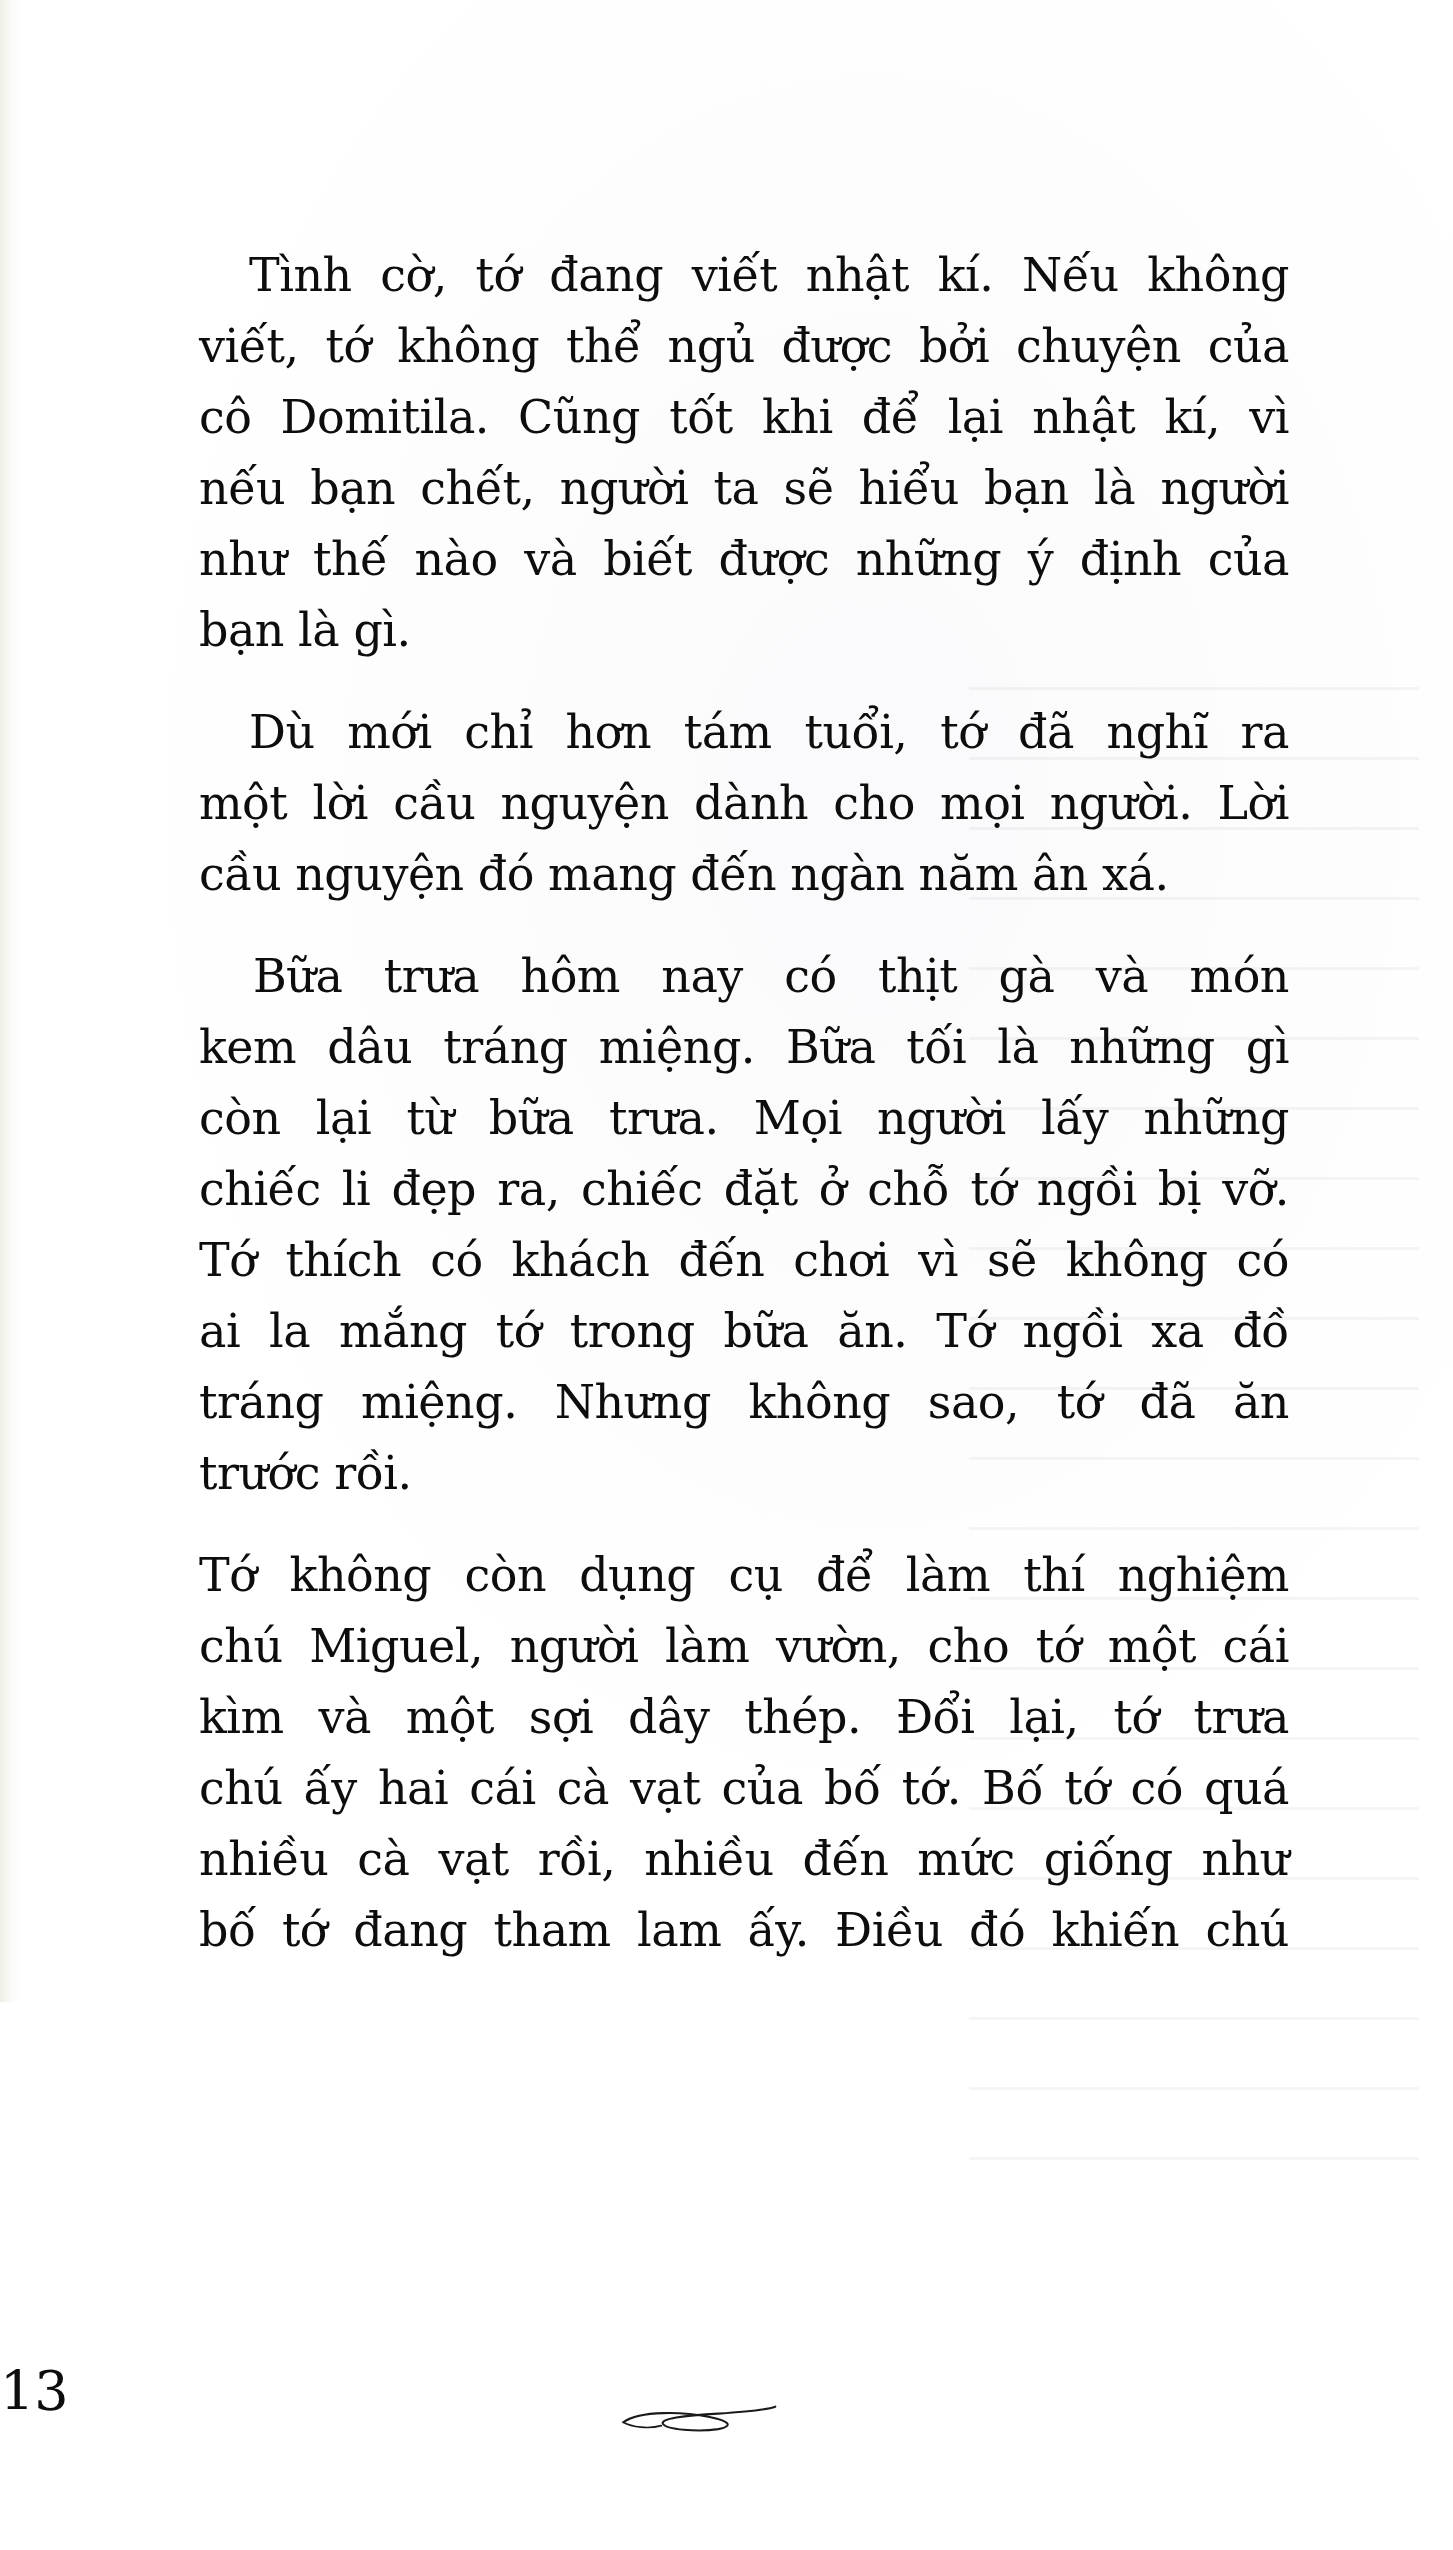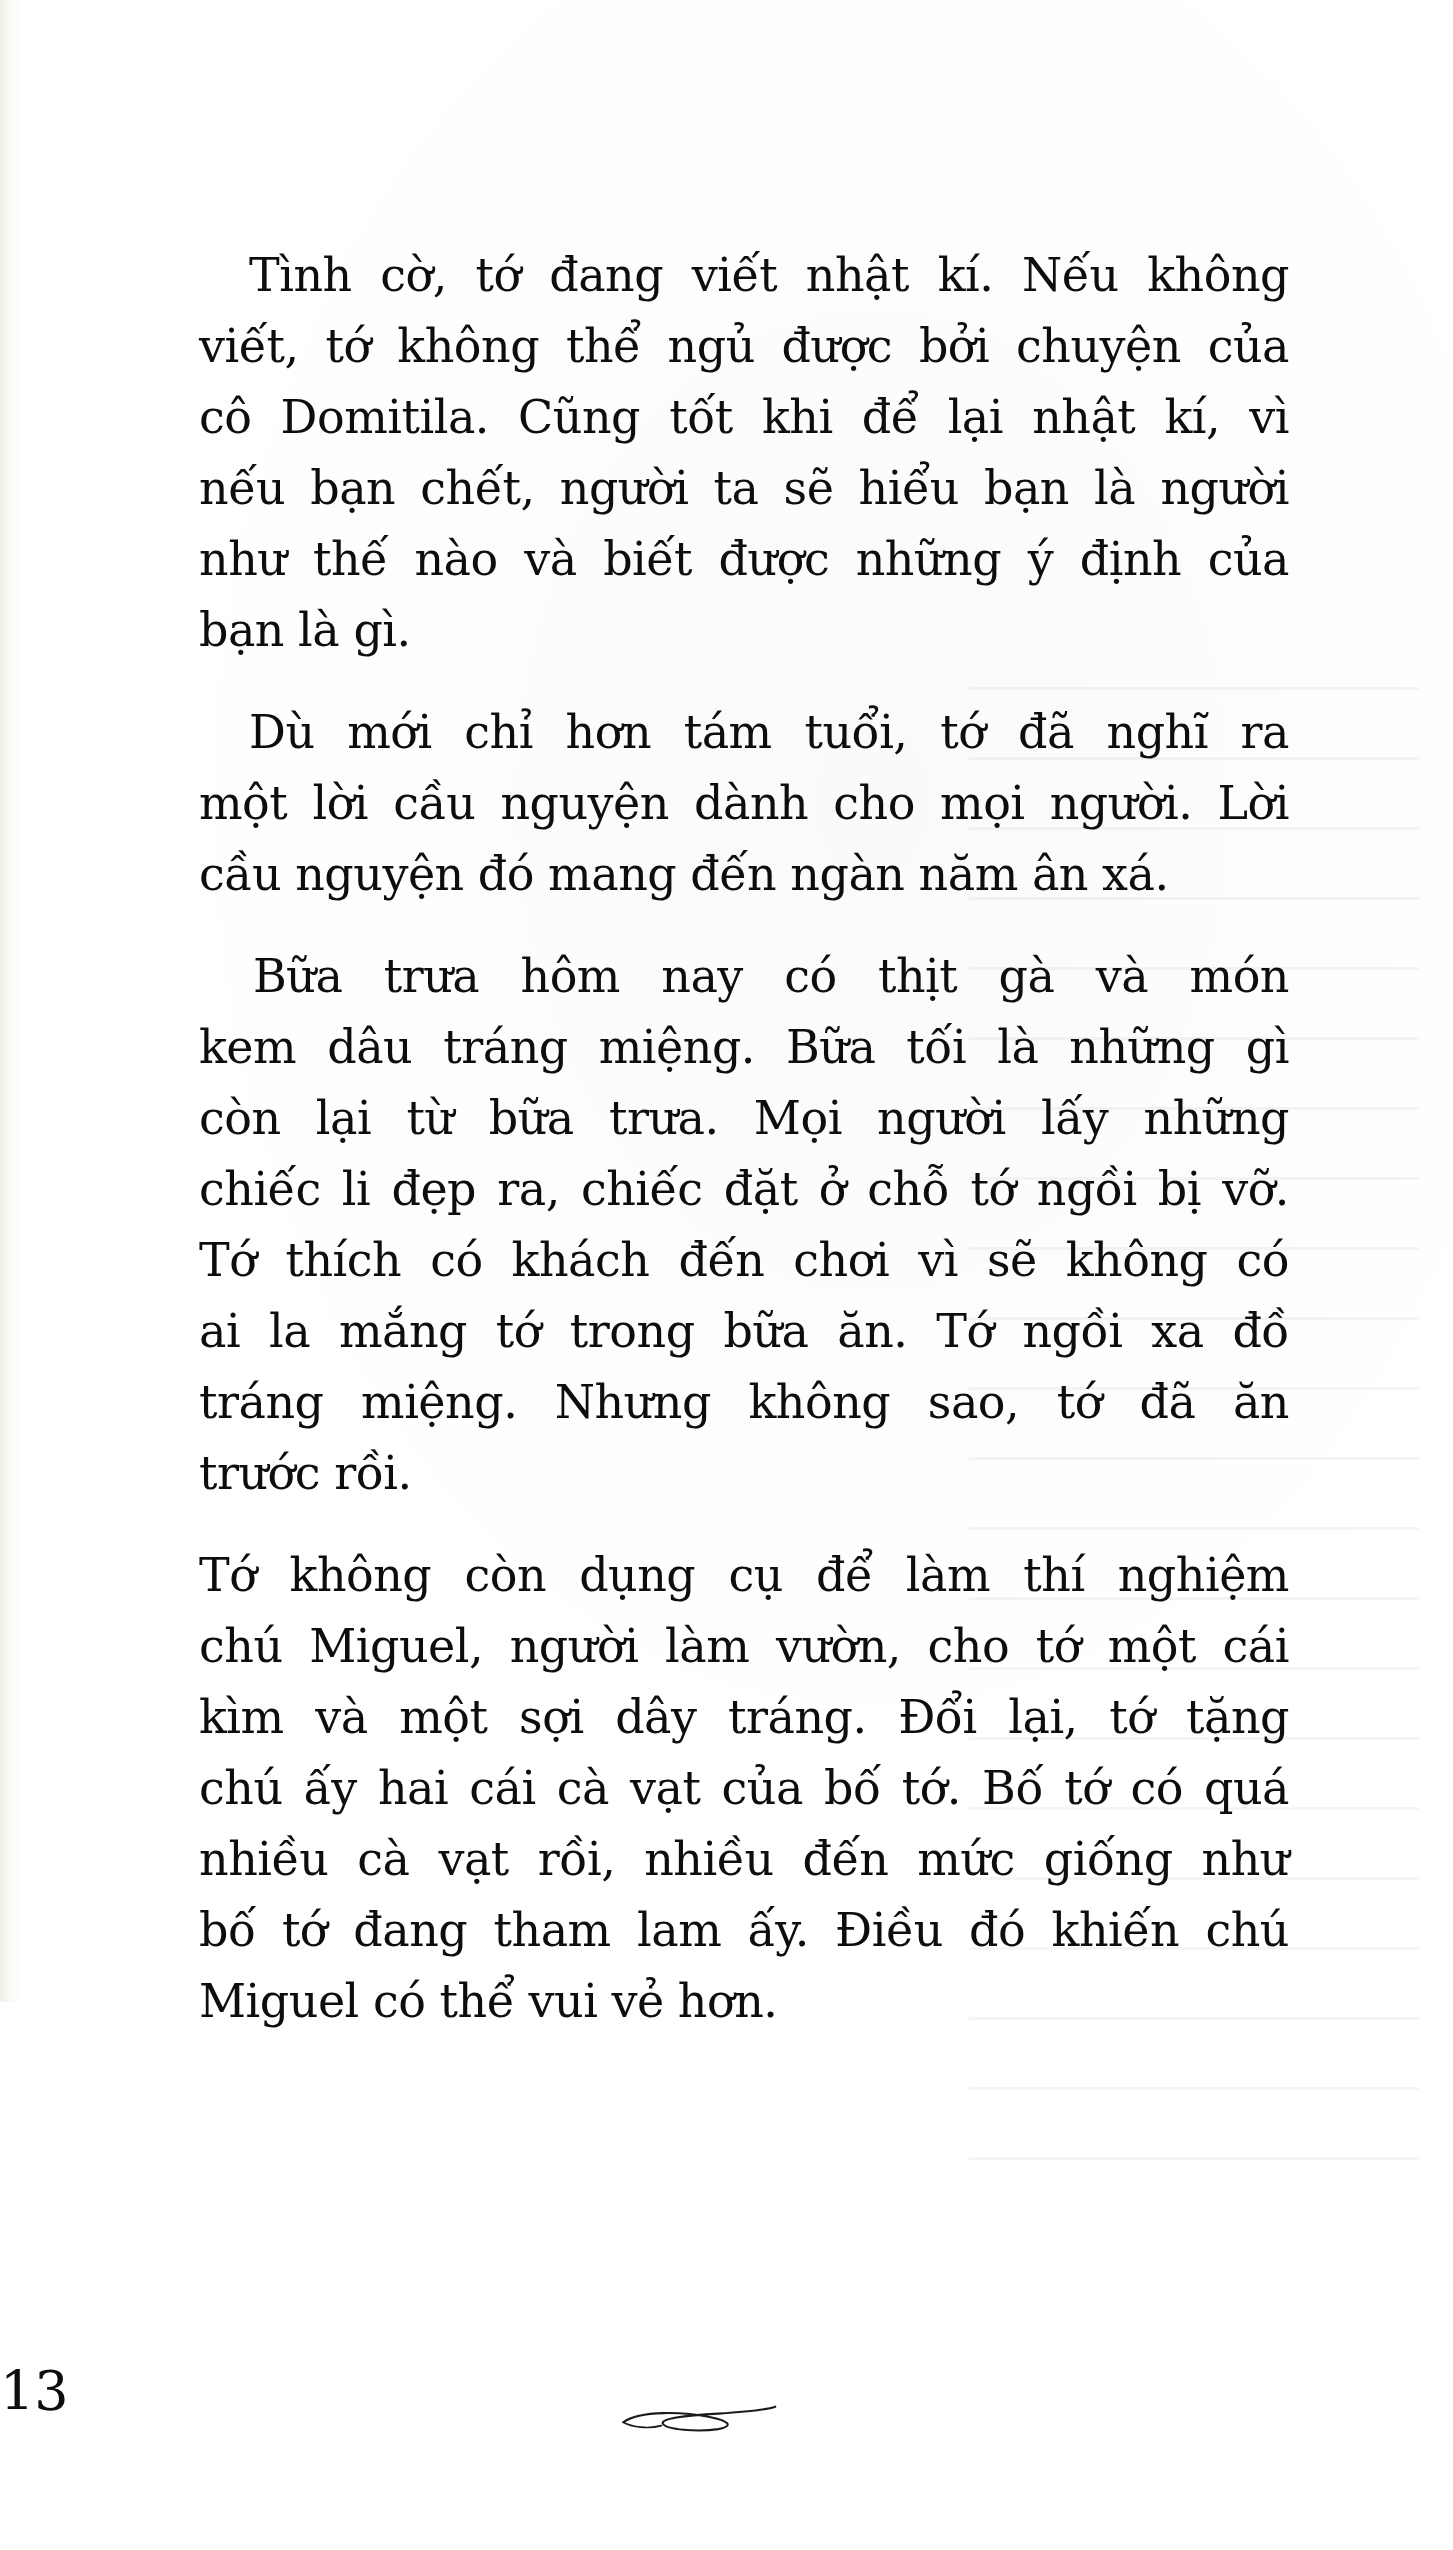--- a/index.html
+++ b/index.html
@@ -96,25 +96,24 @@
       <span class="line">chiếc li đẹp ra, chiếc đặt ở chỗ tớ ngồi bị vỡ.</span>
       <span class="line">Tớ thích có khách đến chơi vì sẽ không có</span>
       <span class="line">ai la mắng tớ trong bữa ăn. Tớ ngồi xa đồ</span>
       <span class="line">tráng miệng. Nhưng không sao, tớ đã ăn</span>
       <span class="line last">trước rồi.</span>
     </p>
 
     <p class="para">
       <span class="line">Tớ không còn dụng cụ để làm thí nghiệm</span>
       <span class="line">chú Miguel, người làm vườn, cho tớ một cái</span>
-      <span class="line">kìm và một sợi dây tráng. Đổi lại, tớ tặng</span>
+      <span class="line">kìm và một sợi dây thép. Đổi lại, tớ trưa</span>
       <span class="line">chú ấy hai cái cà vạt của bố tớ. Bố tớ có quá</span>
       <span class="line">nhiều cà vạt rồi, nhiều đến mức giống như</span>
       <span class="line">bố tớ đang tham lam ấy. Điều đó khiến chú</span>
-      <span class="line last">Miguel có thể vui vẻ hơn.</span>
     </p>
   </div>
 
   <div class="folio">13</div>
 
   <svg class="ornament" viewBox="0 0 220 40" xmlns="http://www.w3.org/2000/svg">
     <path d="M20 22 C 40 8, 90 10, 120 16 C 140 20, 150 26, 130 30 C 105 34, 70 30, 66 24 C 62 18, 90 14, 130 12 C 160 10, 185 8, 196 4" fill="none" stroke="#1a1a1a" stroke-width="2.4" stroke-linecap="round"></path>
     <path d="M20 22 C 30 28, 50 30, 64 26" fill="none" stroke="#1a1a1a" stroke-width="2" stroke-linecap="round"></path>
   </svg>
 </div>

